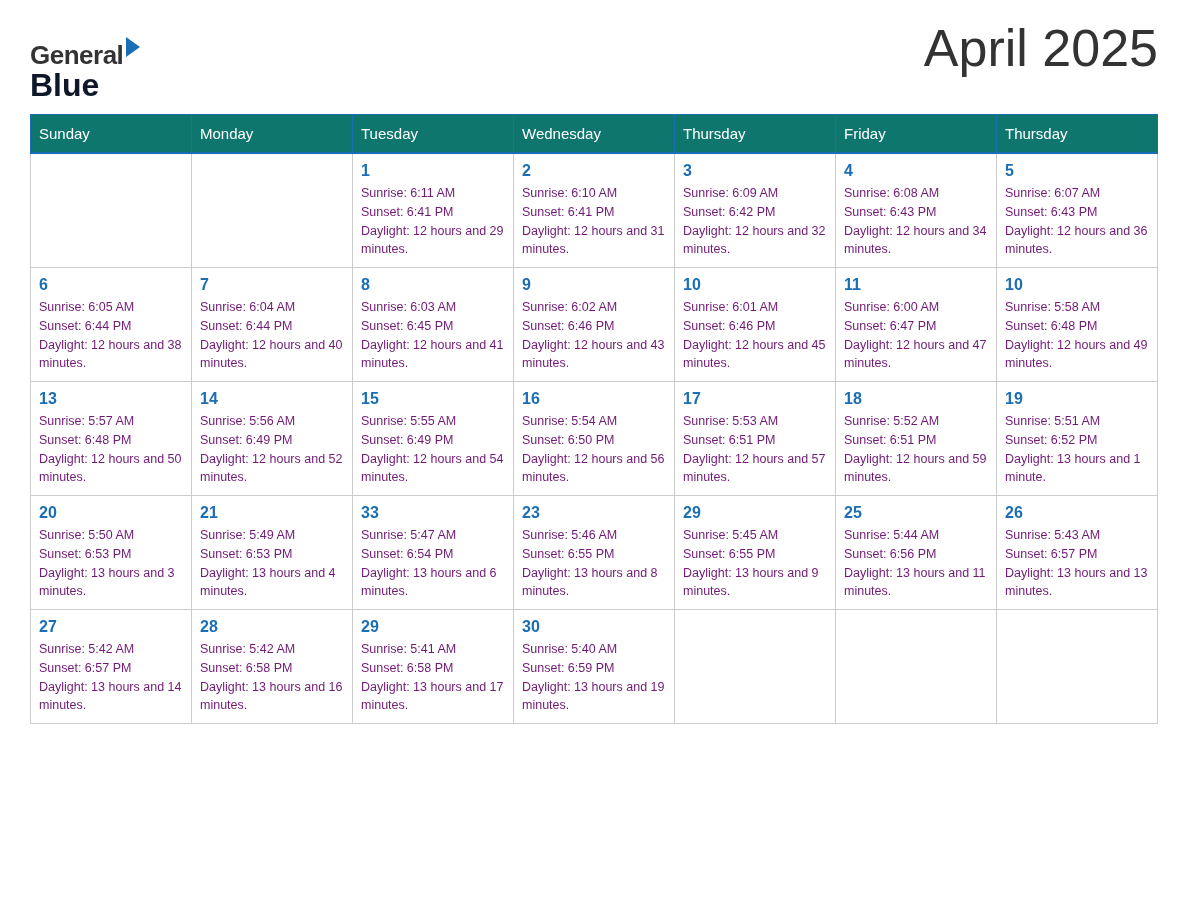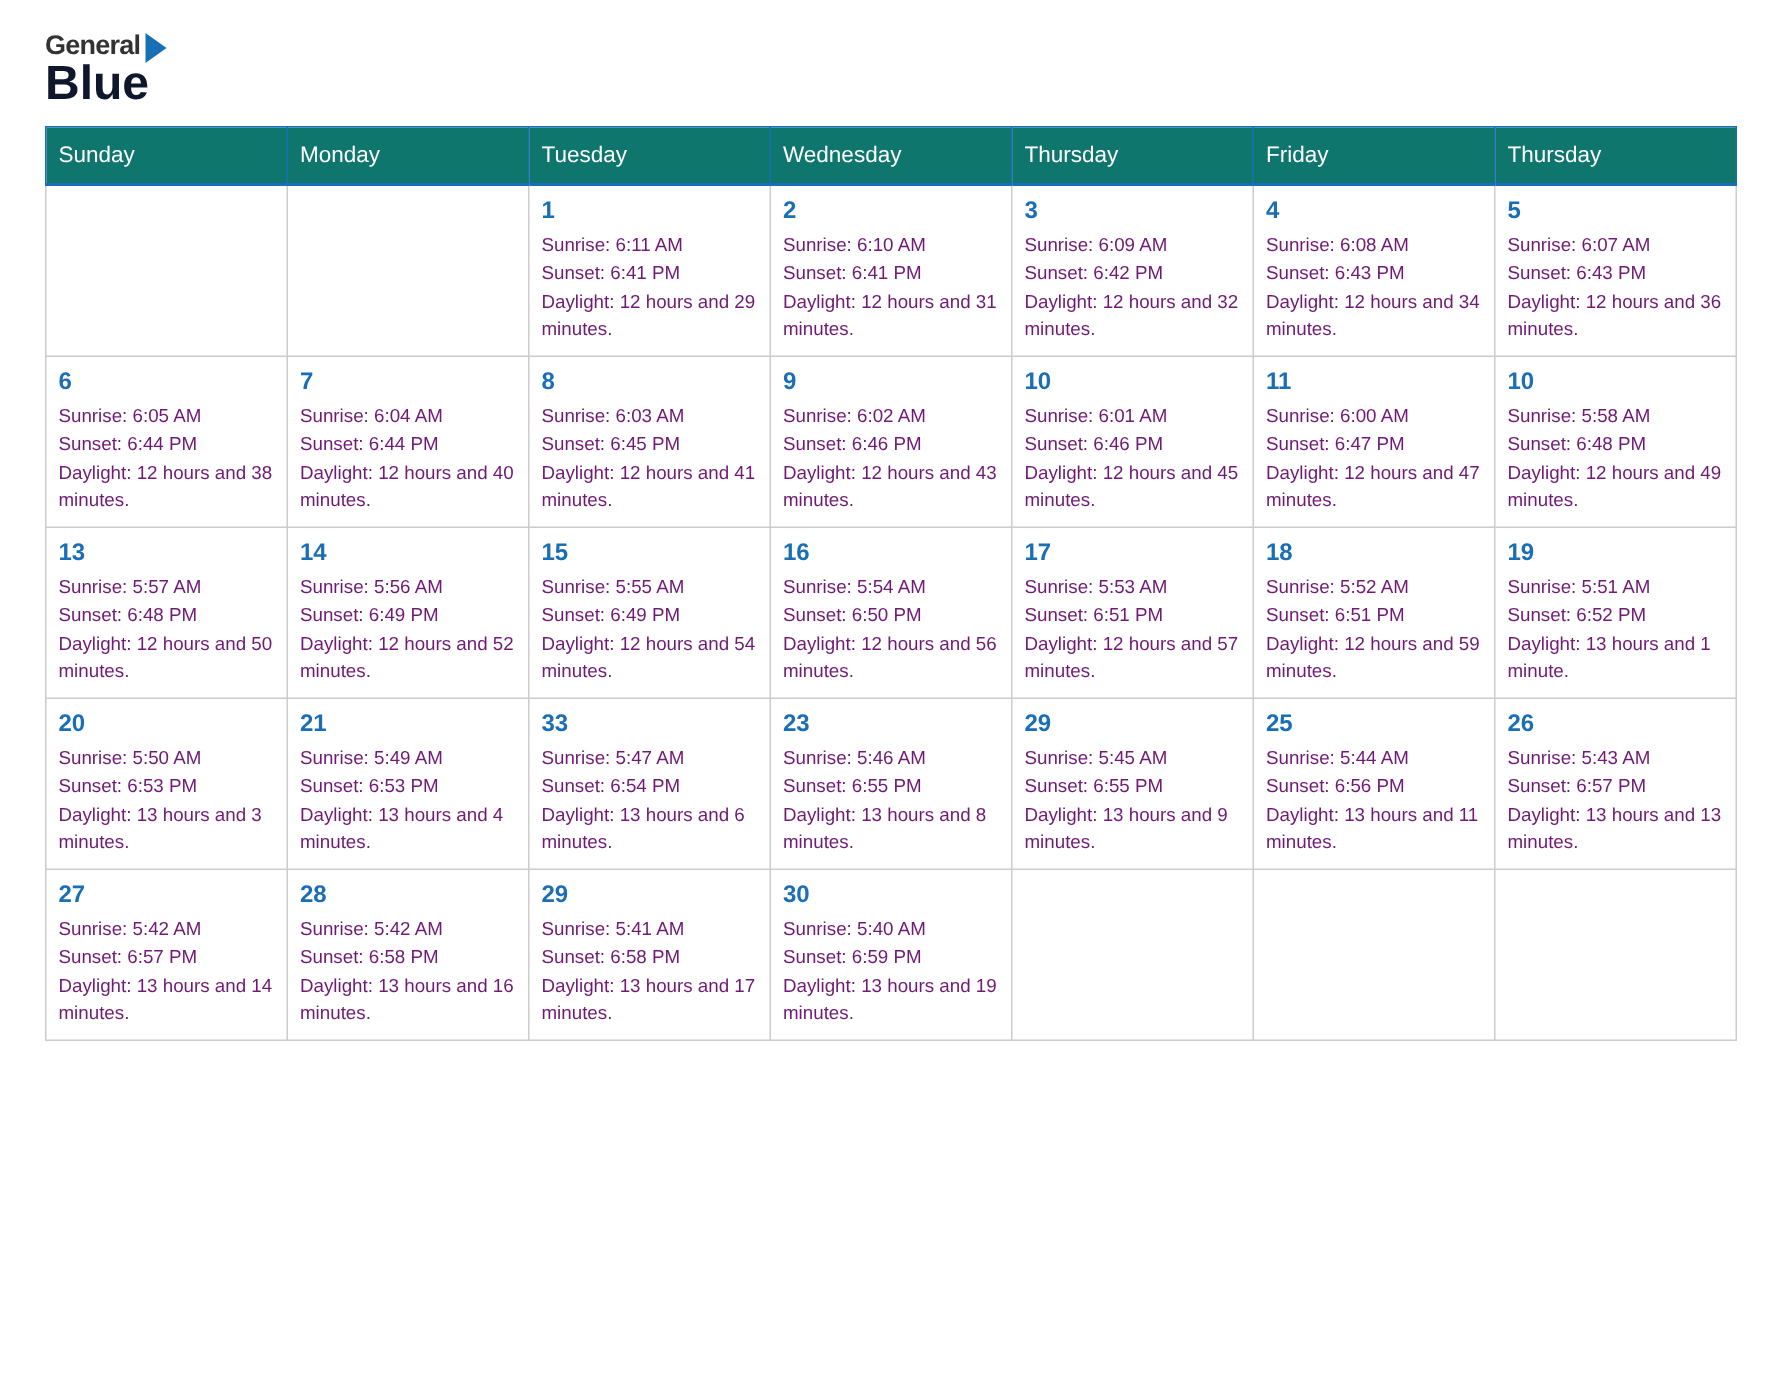--- a/index.html
+++ b/index.html
@@ -74,24 +74,25 @@
     .logo-wrapper {
       display: flex;
       flex-direction: column;
       align-items: flex-start;
     }
     .logo-line {
       display: flex;
       align-items: center;
     }
     .general-text {
-      font-size: 18px;
+      font-size: 26px;
       font-weight: bold;
       color: #333;
       letter-spacing: -0.5px;
+      margin-top: 20px;
     }
     .blue-triangle {
       display: inline-block;
       width: 0;
       height: 0;
       border-left: 14px solid #1a6eb5;
       border-top: 10px solid transparent;
       border-bottom: 10px solid transparent;
       margin-left: 3px;
       margin-bottom: -2px;
@@ -108,20 +109,21 @@
 
 <div class="header">
   <div class="logo-wrapper">
     <div class="logo-line">
       <span class="general-text">General</span>
       <span class="blue-triangle"></span>
     </div>
     <span class="blue-text">Blue</span>
   </div>
   <div class="title-block">
+    <h1>April 2025</h1>
   </div>
 </div>
 
 <table class="calendar">
   <thead>
     <tr>
     <th>Sunday</th>
         <th>Monday</th>
         <th>Tuesday</th>
         <th>Wednesday</th>

